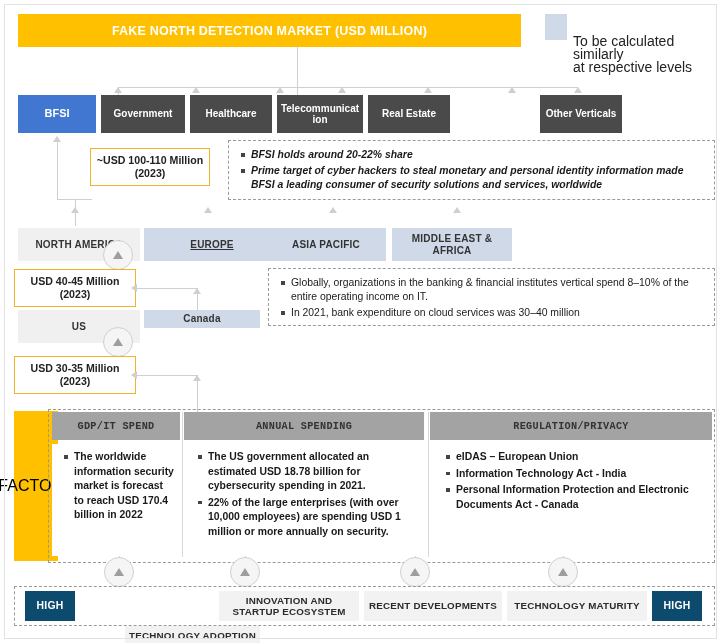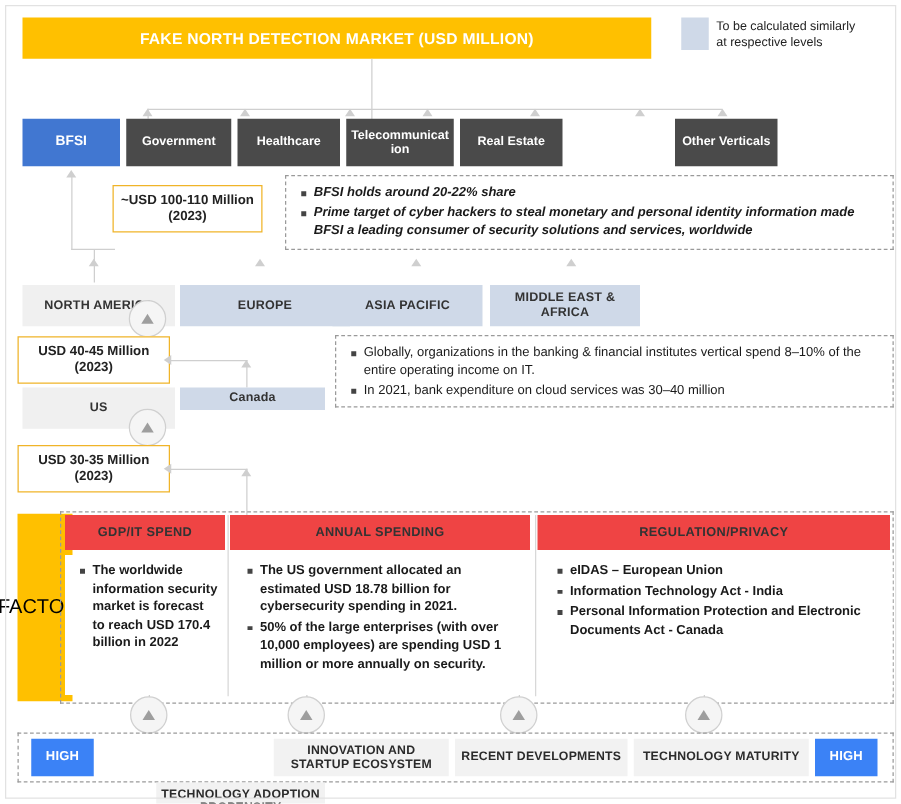--- a/index.html
+++ b/index.html
@@ -22,21 +22,21 @@
     background:#FFC000;
     color:#ffffff;
     font-weight:bold;
     font-size:12.5px;
     letter-spacing:.2px;
   }
 
   
   .legend-swatch{background:#CFD9E8;}
   .legend-text{
-    font-size:10px;color:#222;line-height:13px;text-align:left;
+    font-size:14px;color:#222;line-height:13px;text-align:left;margin-top:20px;
   }
 
   
   .val-box{
     border:1.4px solid #F0B429;
     background:#ffffff;
     color:#222;
     font-size:10.6px;
     font-weight:bold;
     line-height:13px;
@@ -81,41 +81,42 @@
   }
   ul.bul li:before{
     content:"";
     position:absolute;
     left:-10px;top:5px;
     width:3.5px;height:3.5px;
     background:#444;
   }
   .italic li{font-style:italic;font-weight:bold;font-size:10.2px;}
   .fact-head{
-    background:#ef4444;
+    background:#a3a3a3;
     color:#333;
     font-size:10.2px;
     font-weight:bold;
     letter-spacing:.3px;
+    font-family:Liberation Mono, monospace;
   }
   .fact-body{background:#ffffff;}
   .fact-body ul.bul li{font-size:10.4px;font-weight:bold;line-height:14.5px;}
   .vdiv{background:#d8d8d8;}
 
   
   .bot-box{
     background:#F2F2F2;
     color:#2b2b2b;
     font-size:9.8px;
     font-weight:bold;
     line-height:11.5px;
     letter-spacing:.2px;
     padding:2px;
   }
-  .bot-box.high{background:#3b82f6;color:#ffffff;font-size:10.4px;}
+  .bot-box.high{background:#0c4a6e;color:#ffffff;font-size:10.4px;}
   .bot-dash{border:1px dashed #9a9a9a;}
 
   
   .vline{background:#cfcfcf;width:1px;}
   .hline{background:#cfcfcf;height:1px;}
   .arrow-up{
     width:0;height:0;
     border-left:4px solid transparent;
     border-right:4px solid transparent;
     border-bottom:6px solid #cfcfcf;
@@ -203,21 +204,21 @@
 
   <div class="abs vline" style="left:75px;top:200px;height:26px;"></div>
   <div class="abs arrow-up" style="left:71px;top:207px;"></div>
   <div class="abs arrow-up" style="left:204px;top:207px;"></div>
   <div class="abs arrow-up" style="left:329px;top:207px;"></div>
   <div class="abs arrow-up" style="left:453px;top:207px;"></div>
 
   <div class="abs reg-box pale ctr" style="left:18px;top:228px;width:122px;height:33px;">
     <span>NORTH AMERICA</span>
   </div>
-  <div class="abs reg-box ctr" style="left:144px;top:228px;width:136px;height:33px;">
+  <div class="abs reg-box ctr" style="left:144px;top:228px;width:136px;height:33px;text-decoration:underline;">
     <span>EUROPE</span>
   </div>
   <div class="abs reg-box ctr" style="left:266px;top:228px;width:120px;height:33px;">
     <span>ASIA PACIFIC</span>
   </div>
   <div class="abs reg-box ctr" style="left:392px;top:228px;width:120px;height:33px;">
     <span>MIDDLE EAST &amp; AFRICA</span>
   </div>
 
   <div class="abs circ" style="left:103px;top:240px;width:30px;height:30px;">
@@ -275,21 +276,21 @@
     </ul>
   </div>
   <div class="abs vdiv" style="left:182px;top:412px;width:1px;height:145px;"></div>
 
   <div class="abs fact-head ctr" style="left:184px;top:412px;width:240px;height:28px;">
     <span>ANNUAL SPENDING</span>
   </div>
   <div class="abs fact-body" style="left:184px;top:444px;width:244px;height:112px;padding:6px 8px 0 10px;">
     <ul class="bul">
       <li>The US government allocated an estimated USD 18.78 billion for cybersecurity spending in 2021.</li>
-      <li>50% of the large enterprises (with over 10,000 employees) are spending USD 1 million or more annually on security.</li>
+      <li>22% of the large enterprises (with over 10,000 employees) are spending USD 1 million or more annually on security.</li>
     </ul>
   </div>
   <div class="abs vdiv" style="left:428px;top:412px;width:1px;height:145px;"></div>
 
   <div class="abs fact-head ctr" style="left:430px;top:412px;width:282px;height:28px;">
     <span>REGULATION/PRIVACY</span>
   </div>
   <div class="abs fact-body" style="left:430px;top:444px;width:284px;height:112px;padding:6px 6px 0 12px;">
     <ul class="bul">
       <li>eIDAS – European Union</li>

